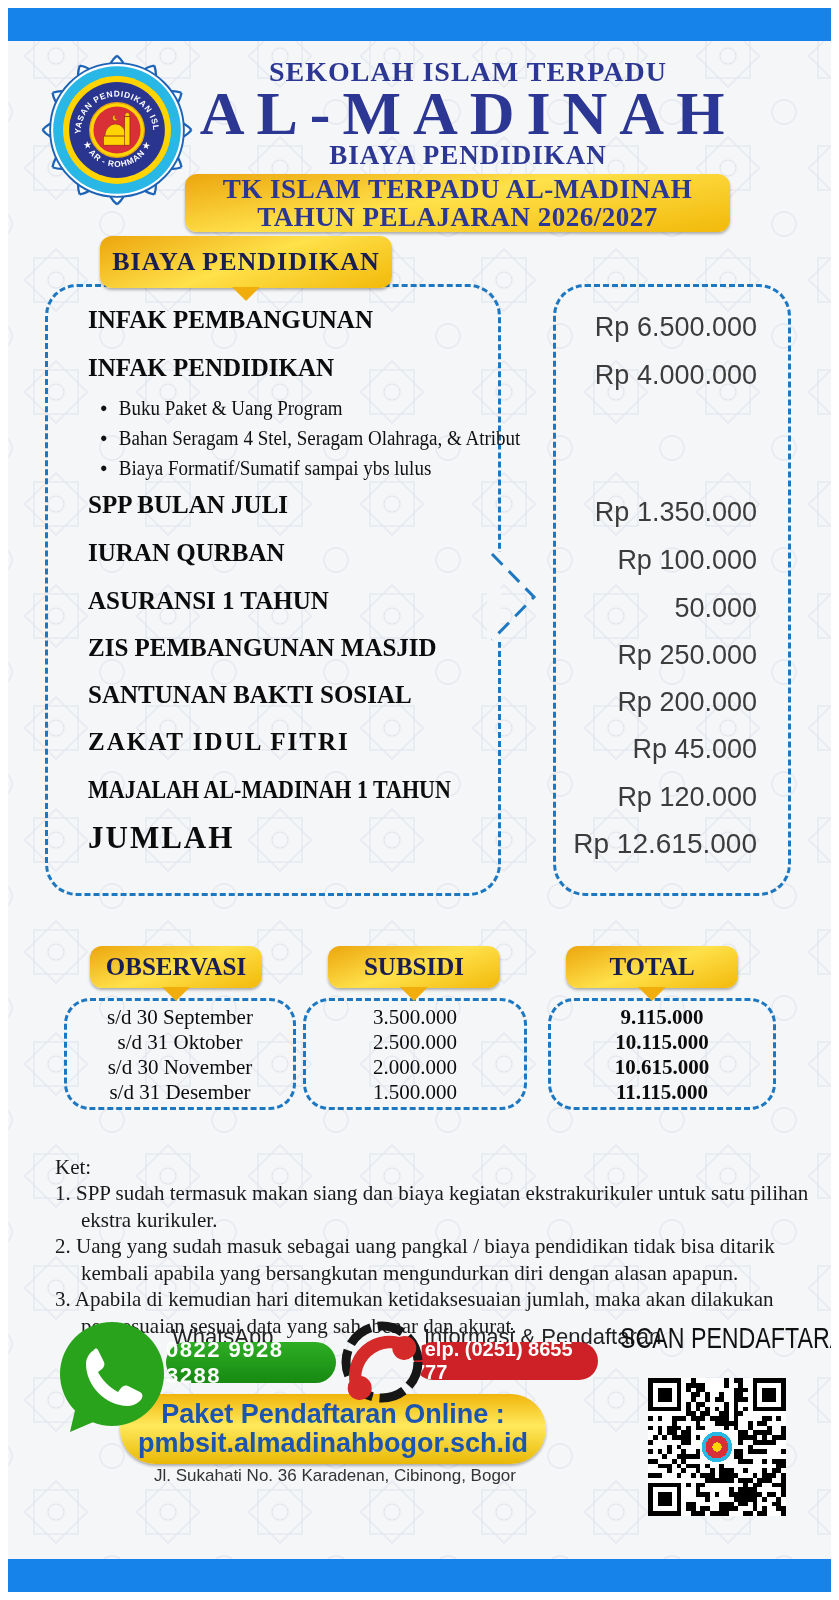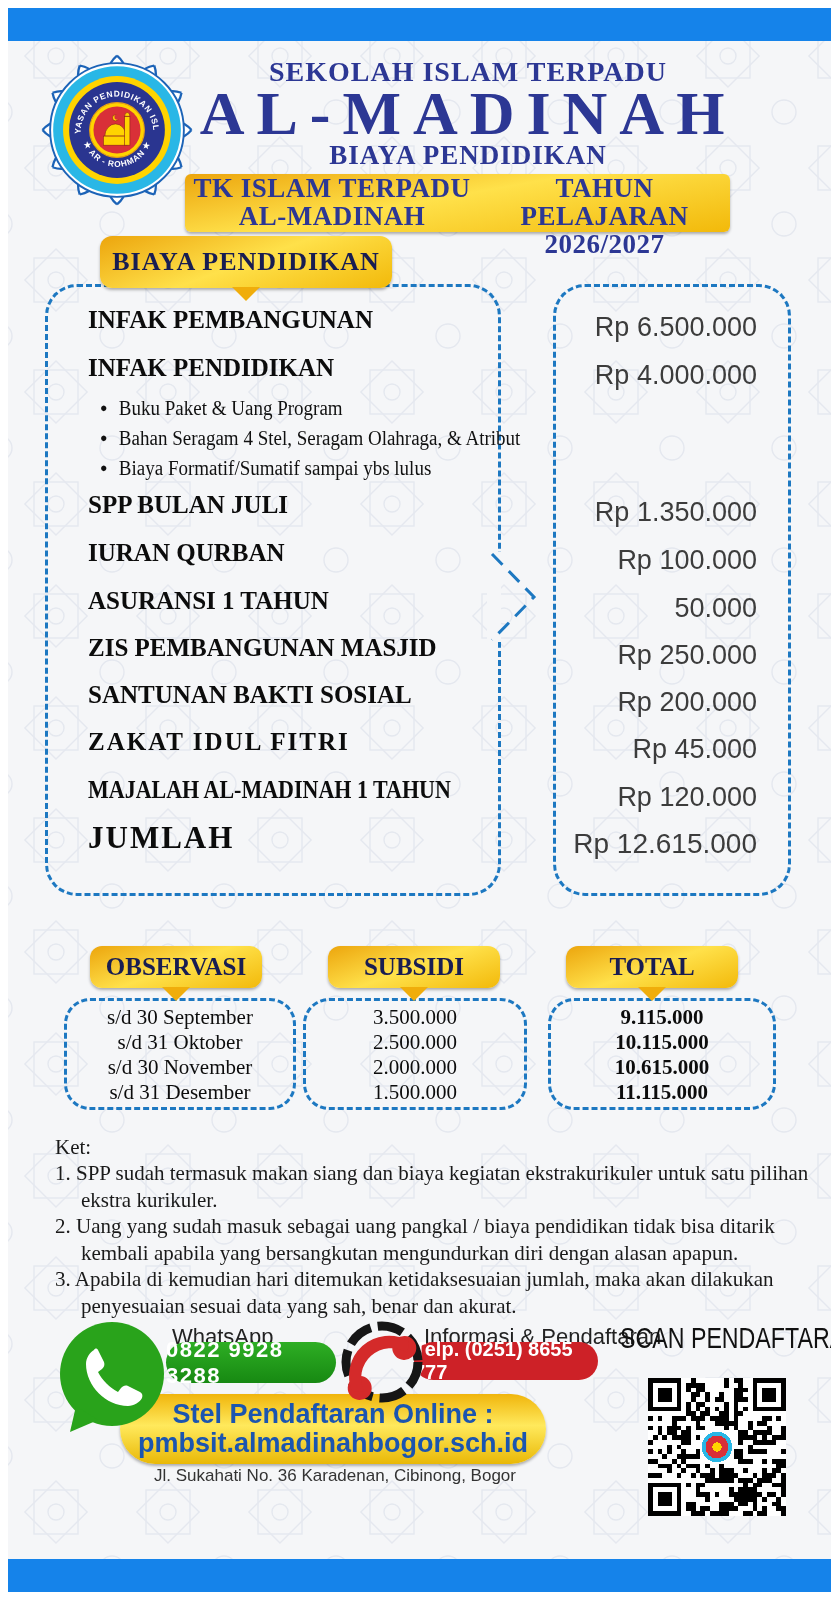--- a/index.html
+++ b/index.html
@@ -9,23 +9,23 @@
   .frame{position:absolute;inset:0;border:8px solid #ffffff;z-index:40;pointer-events:none;}
   .bluebar{position:absolute;left:8px;right:8px;height:33px;background:#1583ea;z-index:30;}
   .bar-top{top:8px;} .bar-bottom{top:1559px;}
 
   
   .logo{position:absolute;left:40px;top:54px;width:154px;height:152px;z-index:5;}
   .hdr{position:absolute;left:178px;width:580px;text-align:center;color:#2c3794;font-weight:bold;z-index:5;}
   .org-line{top:56px;font-size:28px;letter-spacing:1px;}
   .school-name{top:78px;font-size:62px;letter-spacing:12px;}
   .doc-type{top:140px;font-size:27px;letter-spacing:1px;}
-  .banner{position:absolute;left:185px;top:174px;width:545px;height:58px;border-radius:6px;z-index:5;
+  .banner{position:absolute;left:185px;top:174px;width:545px;height:58px;border-radius:12px;z-index:5;
           background:linear-gradient(170deg,#eca50d,#ffe14a 45%,#f2b90a);box-shadow:0 2px 3px rgba(0,0,0,.3);
-          display:flex;flex-direction:row;justify-content:center;text-align:center;color:#2c3794;font-weight:bold;}
+          display:flex;flex-direction:column;justify-content:center;text-align:center;color:#2c3794;font-weight:bold;}
   .banner div{font-size:27px;line-height:28px;letter-spacing:.5px;}
 
   
   .tag{position:absolute;background:linear-gradient(160deg,#eca50d,#ffe14a 50%,#f2b90a);
        box-shadow:0 2px 3px rgba(0,0,0,.3);border-radius:12px;z-index:6;
        display:flex;align-items:center;justify-content:center;color:#181d52;font-weight:bold;}
   .tag::after{content:"";position:absolute;left:50%;bottom:-13px;transform:translateX(-50%);
        border-left:14px solid transparent;border-right:14px solid transparent;border-top:14px solid #f0ad0b;}
   .tag-biaya{left:100px;top:236px;width:292px;height:52px;font-size:26px;letter-spacing:1px;}
   .dashedbox{position:absolute;border:3px dashed #1d78c1;border-radius:32px;z-index:2;}
@@ -48,21 +48,21 @@
   .tab-sub{left:328px;top:946px;width:172px;height:42px;font-size:25px;}
   .tab-tot{left:566px;top:946px;width:172px;height:42px;font-size:25px;}
   .schedbox{position:absolute;top:998px;height:112px;border:3px dashed #1d78c1;border-radius:26px;z-index:2;
             display:flex;flex-direction:column;justify-content:center;text-align:center;padding-top:2px;box-sizing:border-box;}
   .sb-obs{left:64px;width:232px;} .sb-sub{left:303px;width:224px;} .sb-tot{left:548px;width:228px;}
   .schedbox div{font-size:21px;line-height:25px;color:#0c0c0c;}
   .sb-tot div{font-weight:bold;}
 
   
   .notes{position:absolute;left:55px;top:1134px;width:760px;color:#1a1a1a;z-index:5;}
-  .notes .ntitle{font-size:21px;line-height:26px;}
+  .notes .ntitle{font-size:21px;line-height:26px;margin-top:20px;}
   .notes .nitem{font-size:21px;line-height:26.5px;padding-left:26px;text-indent:-26px;}
 
   
   .wa-icon{position:absolute;left:54px;top:1318px;width:120px;height:120px;z-index:6;}
   .wa-label{position:absolute;left:172px;top:1324px;font-family:"Liberation Sans",sans-serif;font-size:22px;color:#222;z-index:5;}
   .wa-pill{position:absolute;left:166px;top:1342px;width:170px;height:41px;border-radius:21px;z-index:5;
            background:linear-gradient(180deg,#2eae24,#178912);display:flex;align-items:center;justify-content:center;
            color:#fff;font-family:"Liberation Sans",sans-serif;font-weight:bold;font-size:22px;letter-spacing:1.5px;}
   .ph-icon{position:absolute;left:336px;top:1316px;width:92px;height:100px;z-index:6;}
   .info-label{position:absolute;left:424px;top:1324px;font-family:"Liberation Sans",sans-serif;font-size:22px;color:#222;z-index:5;}
@@ -543,18 +543,18 @@
       <rect x="24" y="2" width="3" height="3" fill="#000"></rect>
       <rect x="0" y="22" width="7" height="7" fill="#000"></rect>
       <rect x="1" y="23" width="5" height="5" fill="#fff"></rect>
       <rect x="2" y="24" width="3" height="3" fill="#000"></rect>
       <circle cx="14.5" cy="14.5" r="3.2" fill="#29b7e6"></circle>
       <circle cx="14.5" cy="14.5" r="2.4" fill="#d93038"></circle>
       <circle cx="14.5" cy="14.5" r="1" fill="#ffd400"></circle>
     </svg>
 
   <div class="link-pill">
-    <div>Stel Pendaftaran Online :</div>
+    <div>Paket Pendaftaran Online :</div>
     <div>pmbsit.almadinahbogor.sch.id</div>
   </div>
   <div class="address">Jl. Sukahati No. 36 Karadenan, Cibinong, Bogor</div>
 
 </div>
 
 </body></html>

